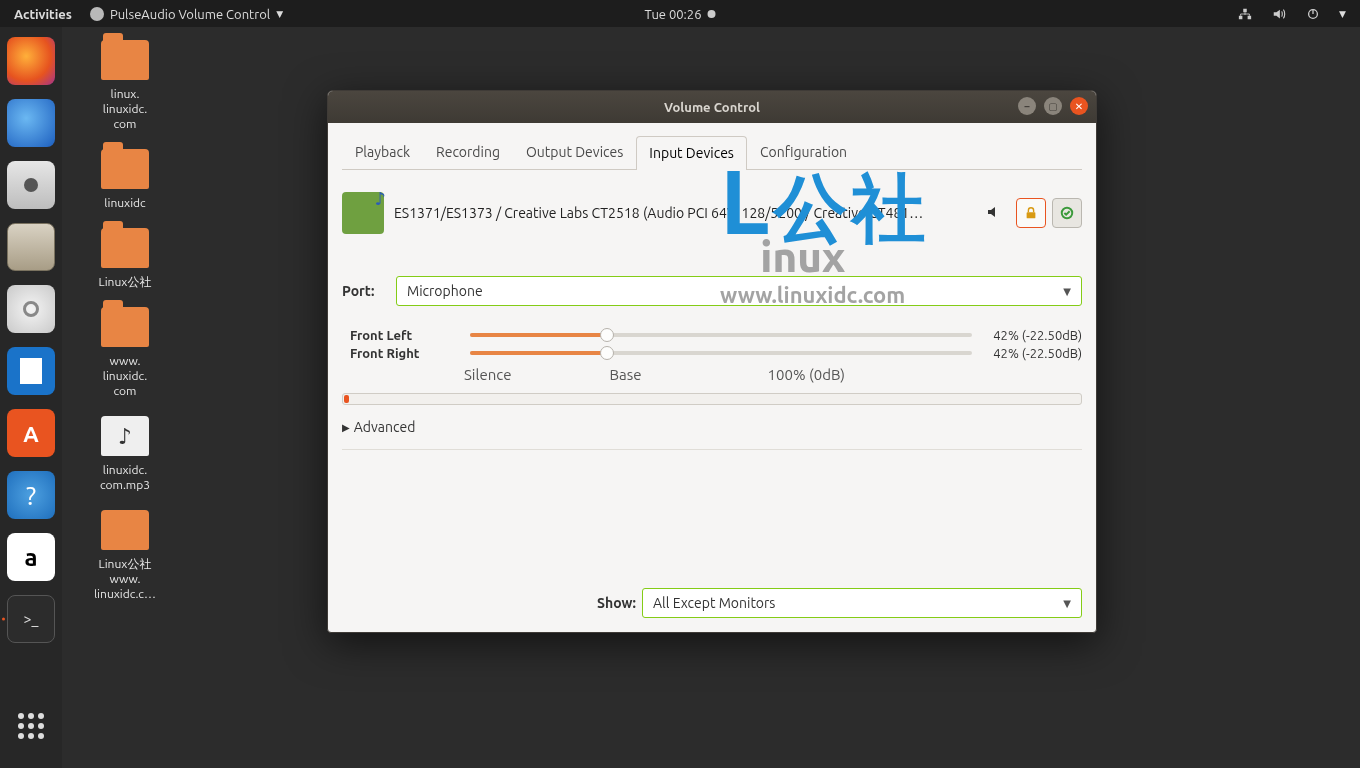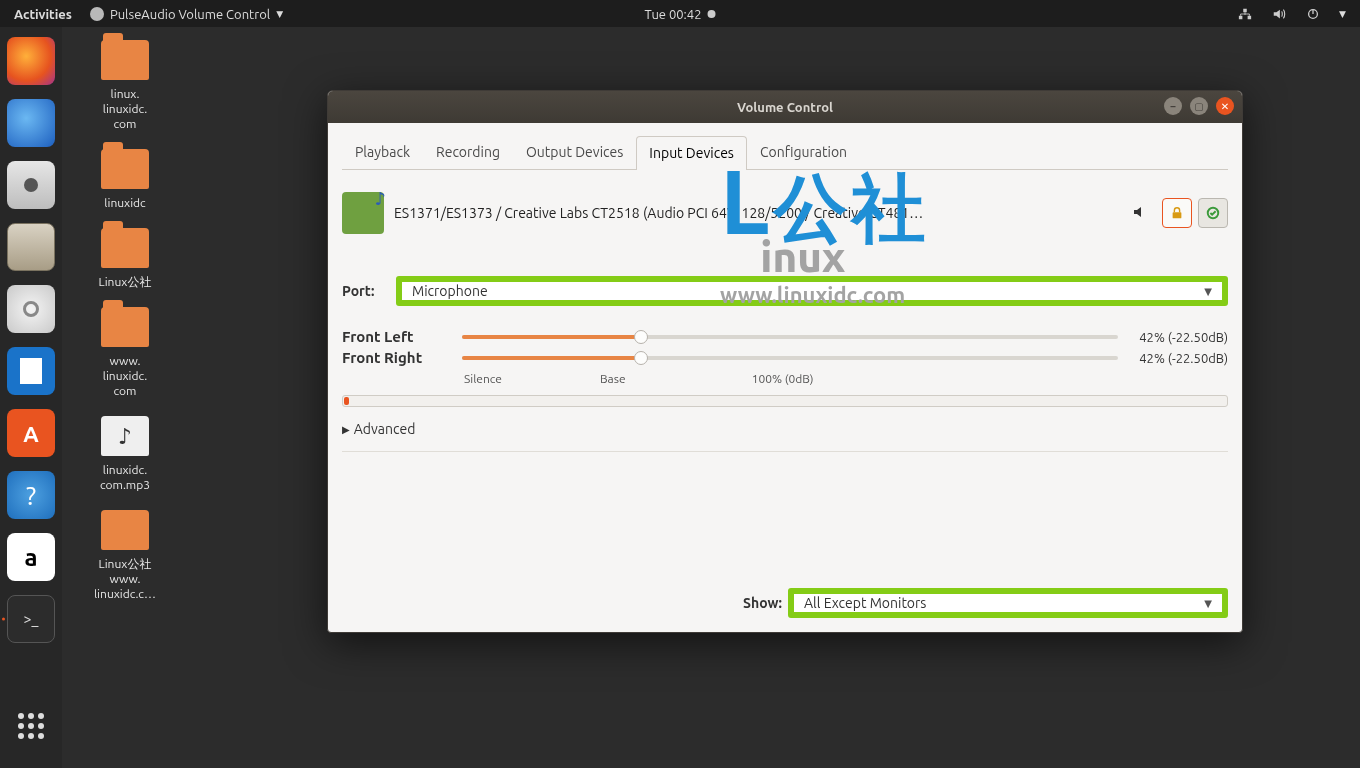--- a/index.html
+++ b/index.html
@@ -28,21 +28,21 @@
   
   .desktop { position: absolute; left: 70px; top: 40px; z-index: 1; }
   .d-icon { width: 110px; display: flex; flex-direction: column; align-items: center; margin-bottom: 18px; cursor: pointer; }
   .d-icon .glyph { width: 48px; height: 40px; background: #e88544; border-radius: 4px 4px 2px 2px; position: relative; }
   .d-icon .glyph::before { content: ""; position:absolute; top:-7px; left:2px; width:20px; height:10px; background:#e88544; border-radius:3px 3px 0 0; }
   .d-icon .glyph.generic { background: #c8c8c8; }
   .d-icon .glyph.generic::before { display:none; }
   .d-icon .label { color: #e8e8e8; font-size: 12px; text-align: center; margin-top: 6px; line-height: 1.25; white-space: pre-line; max-width: 100px; }
 
   
-  .window { position: absolute; left: 327px; top: 90px; width: 916px; height: 543px; background: #f6f5f4; border: 1px solid #3f3b37; border-radius: 6px 6px 4px 4px; box-shadow: 0 10px 40px rgba(0,0,0,.6); display: flex; flex-direction: column; overflow: hidden; z-index: 10; justify-content: flex-end; }
+  .window { position: absolute; left: 327px; top: 90px; width: 770px; height: 543px; background: #f6f5f4; border: 1px solid #3f3b37; border-radius: 6px 6px 4px 4px; box-shadow: 0 10px 40px rgba(0,0,0,.6); display: flex; flex-direction: column; overflow: hidden; z-index: 10; justify-content: flex-end; }
   .titlebar { height: 32px; background: linear-gradient(#4b463f, #3e3a34); color: #d9d5cf; display: flex; align-items: center; justify-content: center; font-size: 13px; font-weight: 600; position: relative; }
   .win-controls { position: absolute; right: 8px; top: 6px; display: flex; gap: 8px; }
   .win-btn { width: 18px; height: 18px; border-radius: 50%; display: flex; align-items: center; justify-content: center; font-size: 10px; color: #44403b; cursor: pointer; }
   .win-min { background: #8a847b; }
   .win-max { background: #8a847b; }
   .win-close { background: #e95420; color: #fff; }
 
   .win-body { flex: 1; padding: 12px 14px 14px; display: flex; flex-direction: column; }
 
   
@@ -57,32 +57,32 @@
   .mute-ico { width: 20px; font-size: 14px; color: #333; }
   .toggle-btns { display: flex; gap: 6px; }
   .tbtn { width: 30px; height: 30px; border: 1px solid #d0ccc5; border-radius: 4px; background: #fafaf8; display: flex; align-items: center; justify-content: center; font-size: 14px; cursor: pointer; }
   .tbtn.lock { border-color: #e95420; color: #d17a12; }
   .tbtn.check { color: #3b9a3b; background: #e8e6e1; border-color:#bab7b0;}
 
   .port-row, .ch-row, .show-row { display: flex; align-items: center; gap: 10px; font-size: 14px; }
   .port-row { margin-bottom: 8px; margin-top: 28px; }
   .port-row label, .ch-row .lbl, .show-row label { font-weight: 700; color: #333; }
   .port-row label { width: 44px; }
-  .select { flex: 1; height: 30px; border: 6px solid #84cc16; border-radius: 3px; background: #fff; padding: 0 10px; display: flex; align-items: center; justify-content: space-between; font-size: 14px; color: #333; cursor: pointer; }
+  .select { flex: 1; height: 30px; border: 1px solid #84cc16; border-radius: 3px; background: #fff; padding: 0 10px; display: flex; align-items: center; justify-content: space-between; font-size: 14px; color: #333; cursor: pointer; }
   .select .arrow { font-size: 10px; color: #555; }
 
   .channels { margin-top: 10px; }
   .ch-row { margin: 4px 0; }
-  .ch-row .lbl { width: 110px; font-size: 15px; }
+  .ch-row .lbl { width: 110px; font-size: 13px; margin-left: 8px; }
   .slider { flex: 1; position: relative; height: 14px; display: flex; align-items: center; }
   .track { position: absolute; left: 0; right: 0; height: 4px; top: 5px; background: #d9d6d0; border-radius: 2px; }
   .fill { position: absolute; left: 0; height: 4px; top: 5px; background: #e88544; border-radius: 2px; }
   .thumb { position: absolute; width: 14px; height: 14px; border-radius: 50%; background: #fdfdfc; border: 1px solid #b6b2ab; top: 0; transform: translateX(-50%); cursor: pointer; }
   .pct { width: 100px; text-align: right; font-size: 13px; color: #333; }
-  .scale-labels { display: flex; font-size: 12px; color: #555; margin-top: 2px; }
+  .scale-labels { display: flex; font-size: 15px; color: #555; margin-top: 2px; }
   .scale-labels span:nth-child(1){ margin-left: 122px; }
   .scale-labels span:nth-child(2){ margin-left: 98px; }
   .scale-labels span:nth-child(3){ margin-left: 126px; }
 
   .vu { height: 12px; border: 1px solid #d0ccc5; border-radius: 3px; margin-top: 10px; position: relative; background: #f2f0ed; }
   .vu .level { position: absolute; left: 1px; top: 1px; bottom: 1px; width: 5px; background: #e95420; border-radius: 2px; }
 
   .advanced { margin-top: 14px; padding-bottom: 14px; border-bottom: 1px solid #e0ddd7; }
   .advanced-row { cursor: pointer; font-size: 14px; display: flex; align-items: center; gap: 4px; color: #333;}
   .advanced-row .tri { font-size: 10px; }
@@ -102,21 +102,21 @@
 <div class="top-panel">
   <div class="left-group">
     <span class="activities">Activities</span>
     <span class="app-menu">
       <span class="app-dot"></span>
       <span>PulseAudio Volume Control</span>
       <span class="tri">▼</span>
     </span>
   </div>
   <div class="center-group">
-    <span>Tue 00:42</span>
+    <span>Tue 00:26</span>
     <span class="panel-dot"></span>
   </div>
   <div class="right-group">
     <span class="ico">
       <svg viewBox="0 0 16 16" width="14" height="14" fill="#ccc">
           <rect x="1" y="10" width="4" height="4"></rect>
           <rect x="11" y="10" width="4" height="4"></rect>
           <rect x="6" y="2" width="4" height="4"></rect>
           <path d="M8 6v3M3 10V8h10v2" stroke="#ccc" stroke-width="1" fill="none"></path>
         </svg>

